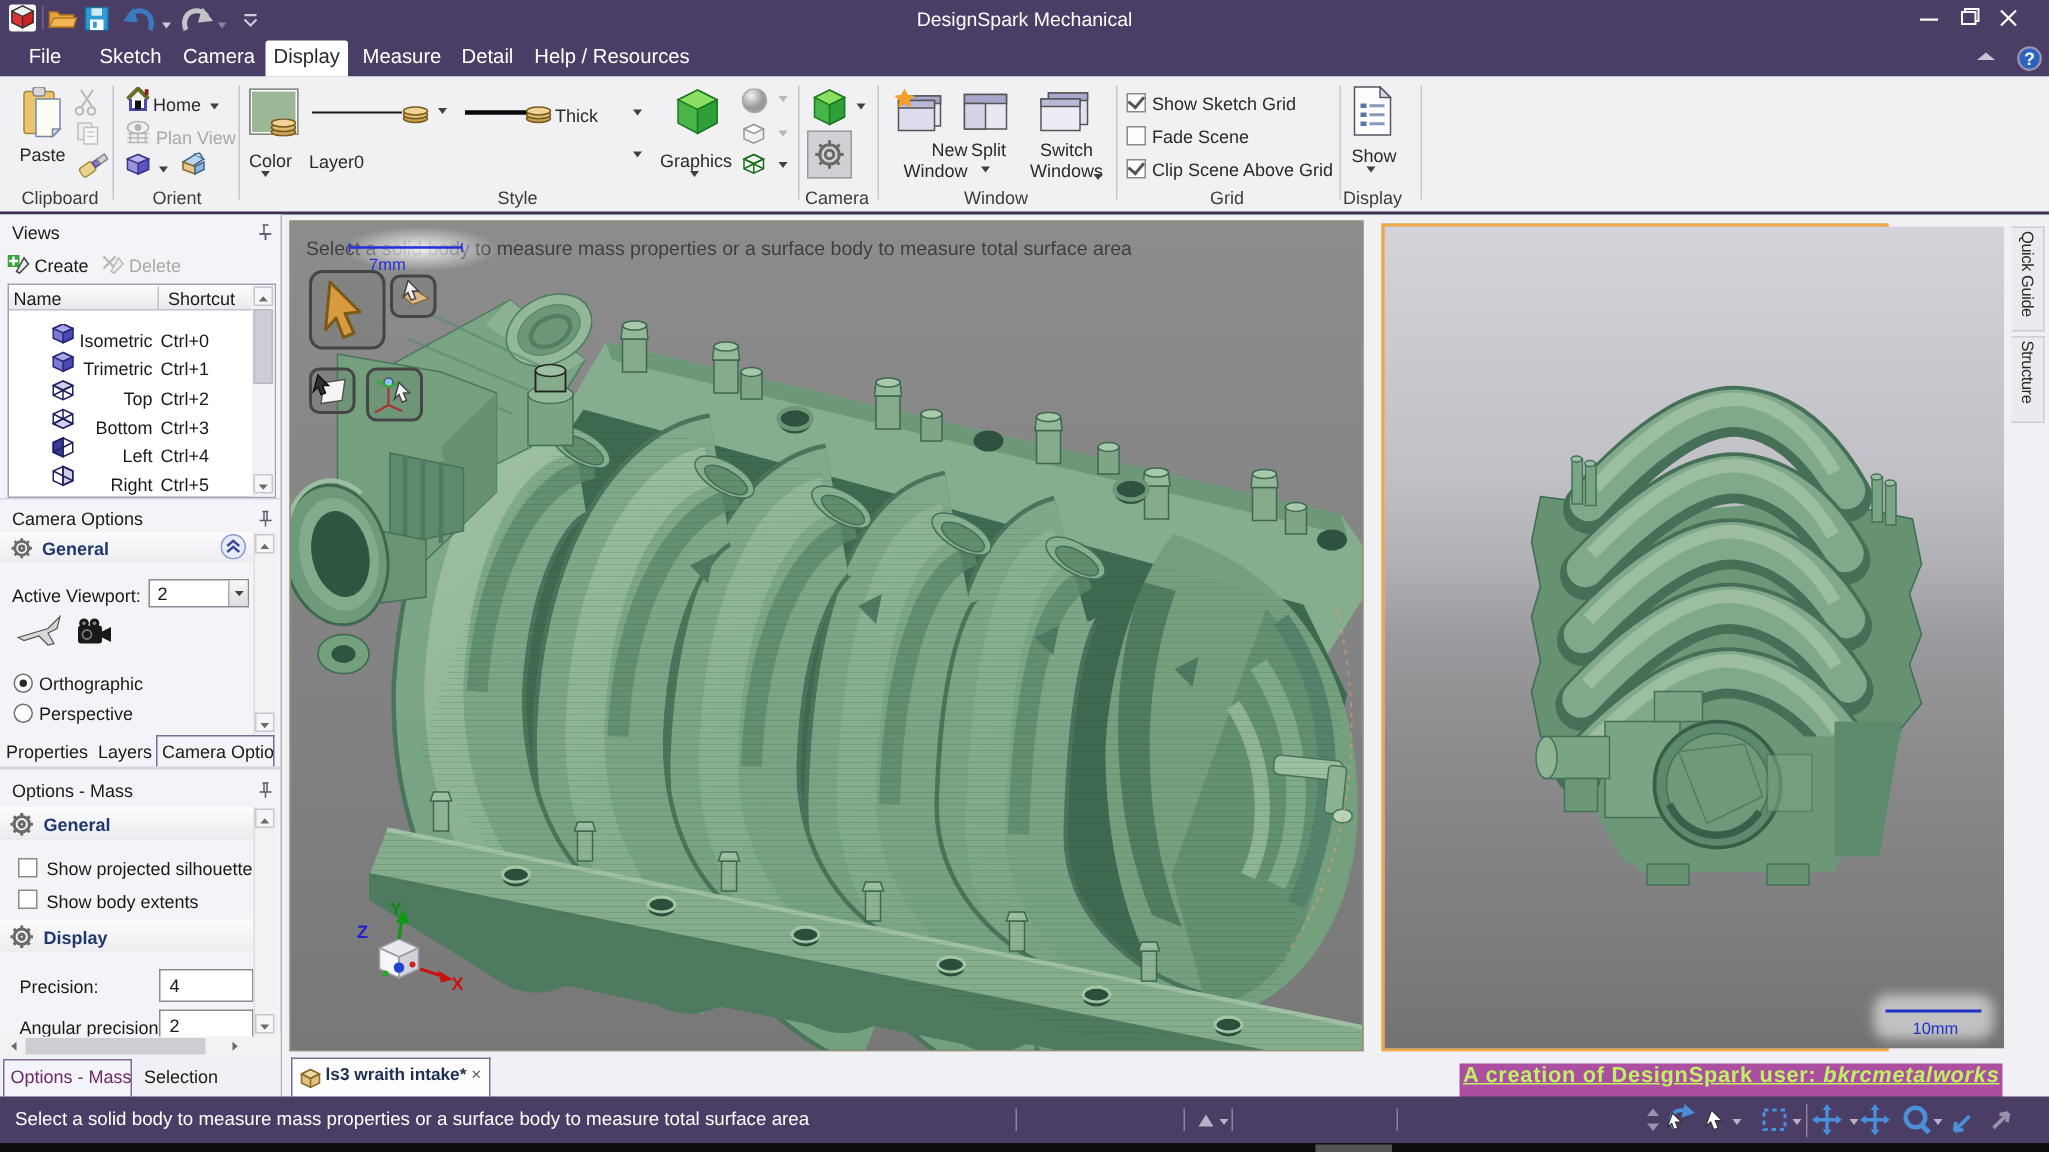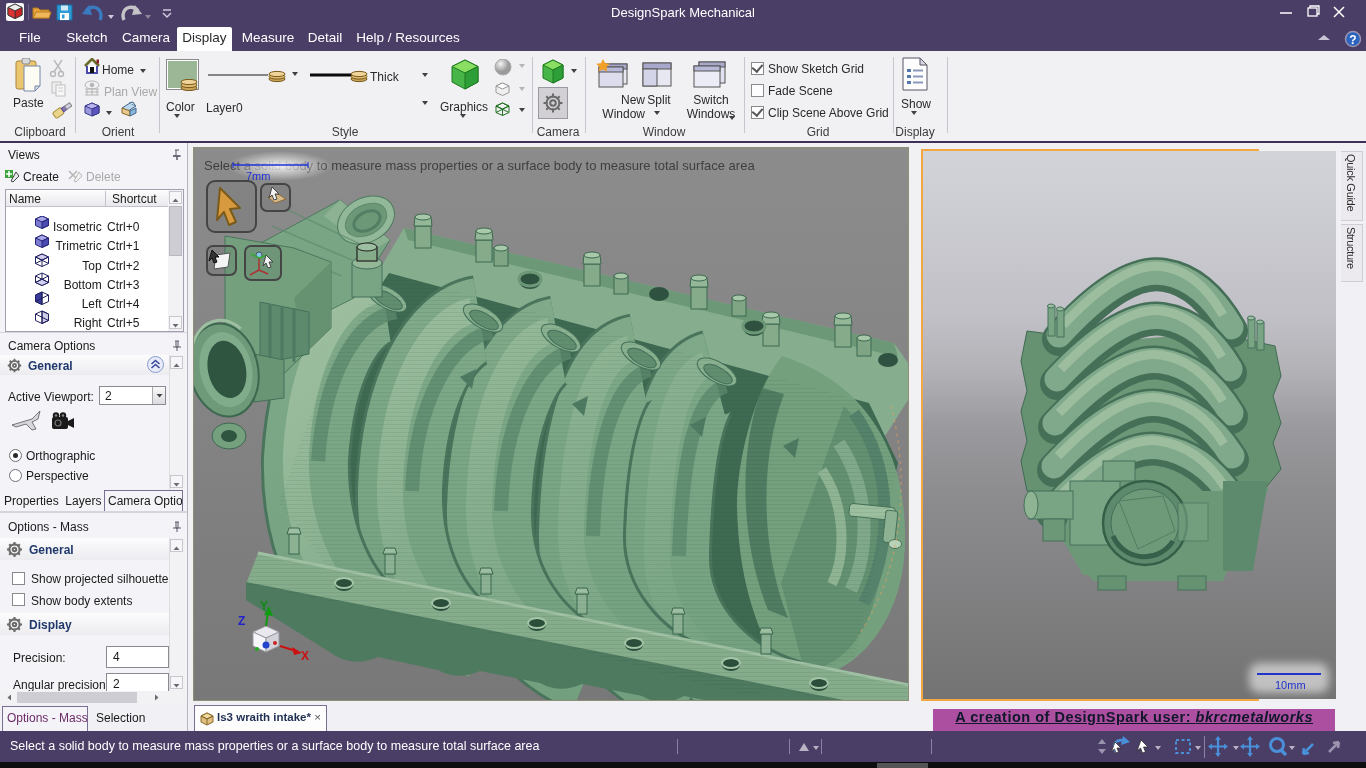--- a/index.html
+++ b/index.html
@@ -35,21 +35,21 @@
 
 #vpmain { position:absolute; left:193px; top:147px; width:716px; height:554px; border:1px solid #8f8e76; background:#868686; }
 #vpright { position:absolute; left:921px; top:149px; width:338px; height:552px; border:2px solid #f2a742; background:#bcbcc2; }
 #sidestrip { position:absolute; left:1338px; top:147px; width:28px; height:559px; background:#f1f0f4; }
 .vtab { position:absolute; left:3px; width:22px; background:#eceaef; border:1px solid #cfccd6; border-left:none; color:#2a2a2a; font-size:12px; }
 .vtabtxt { writing-mode:vertical-rl; display:block; padding:4px 3px; }
 
 
 #tabbar { position:absolute; left:188px; top:701px; width:1178px; height:30px; background:#f1f0f4; }
 #doctab { position:absolute; left:6px; top:4px; height:26px; background:#fdfdfe; border:1px solid #7a6f93; border-bottom:none; font-size:12px; font-weight:bold; color:#1f2f52; }
-#banner { position:absolute; right:31px; top:8px; height:33px; background:#ad4fa0; color:#0f172a; font-size:14.5px; font-weight:bold; padding:0 22px; letter-spacing:0.5px; }
+#banner { position:absolute; right:31px; top:8px; height:33px; background:#ad4fa0; color:#bef264; font-size:14.5px; font-weight:bold; padding:0 2px; letter-spacing:0.5px; }
 #statusbar { position:absolute; left:0; top:731px; width:1366px; height:31px; background:#4a3d66; color:#fff; font-size:12.5px; }
 #blackstrip { position:absolute; left:0; top:762px; width:1366px; height:6px; background:#0e0e0e; }
 </style>
 </head>
 <body>
 <div id="app">
 
   <div id="topbar">
     <div id="title">DesignSpark Mechanical</div>
 

